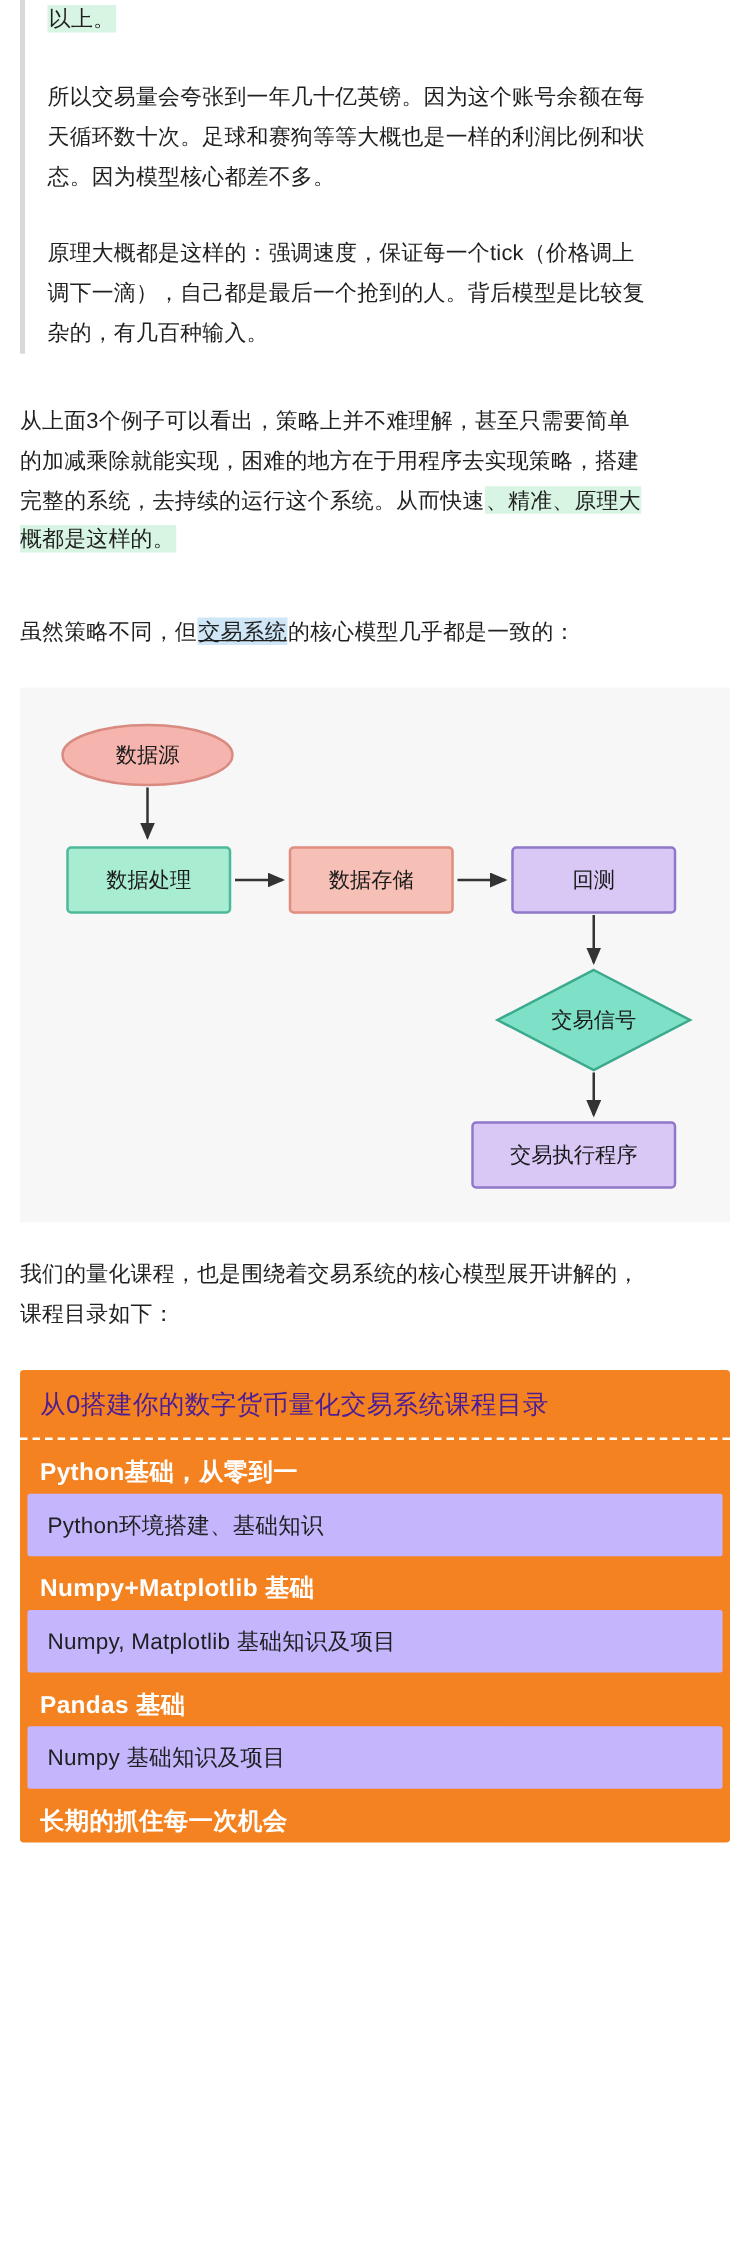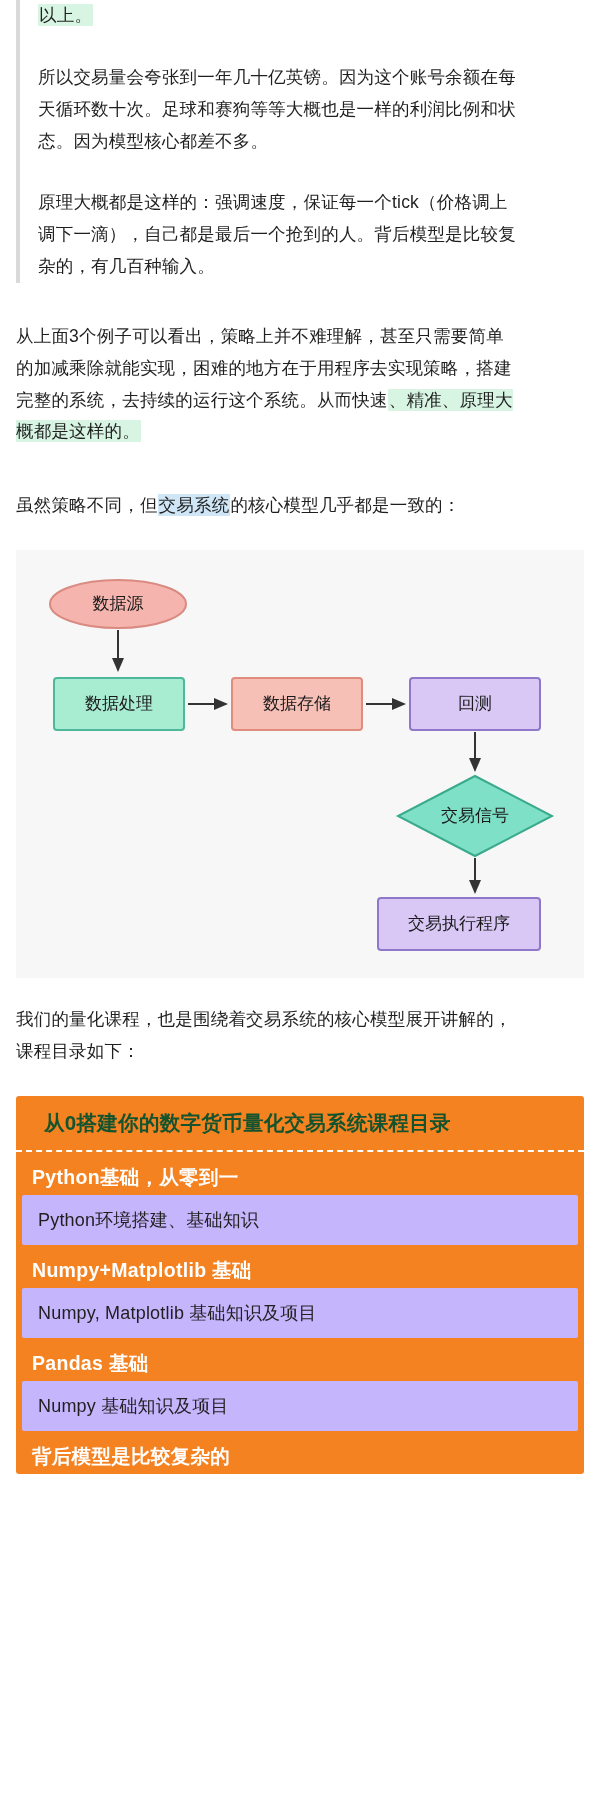--- a/index.html
+++ b/index.html
@@ -36,20 +36,21 @@
   .quote-block p:first-child { margin-top: 0; }
   .quote-block p:last-child { margin-bottom: 0; }
 
   .hl {
     background: #d8f5e3;
     padding: 1px 1px;
   }
   .hl-blue {
     background: #cfe6f7;
     padding: 1px 1px;
+    text-decoration: underline;
   }
 
   
   .para {
     font-size: 17.5px;
     line-height: 1.82;
     letter-spacing: 0.2px;
     margin: 0 0 28px 0;
     color: #1f1f1f;
   }
@@ -77,24 +78,24 @@
   
   .course-table {
     width: 568px;
     margin: 0 auto;
     background: #f58220;
     border-radius: 3px;
     overflow: hidden;
     padding: 0 0 0 0;
   }
   .ct-title {
-    color: #14532d;
+    color: #4c1d95;
     font-size: 20.5px;
-    font-weight: bold;
-    padding: 13px 16px 13px 28px;
+    font-weight: normal;
+    padding: 13px 16px 13px 16px;
     border-bottom: 2px dashed #ffffff;
     letter-spacing: 0.3px;
   }
   .ct-section {
     color: #ffffff;
     font-size: 19.5px;
     font-weight: bold;
     padding: 12px 16px 4px 16px;
     letter-spacing: 0.3px;
   }
@@ -178,14 +179,14 @@
 
   <div class="ct-section">Python基础，从零到一</div>
   <div class="ct-row">Python环境搭建、基础知识</div>
 
   <div class="ct-section">Numpy+Matplotlib 基础</div>
   <div class="ct-row">Numpy, Matplotlib 基础知识及项目</div>
 
   <div class="ct-section">Pandas 基础</div>
   <div class="ct-row">Numpy 基础知识及项目</div>
 
-  <div class="ct-section">背后模型是比较复杂的</div>
+  <div class="ct-section">长期的抓住每一次机会</div>
 </div>
 
 </body></html>

